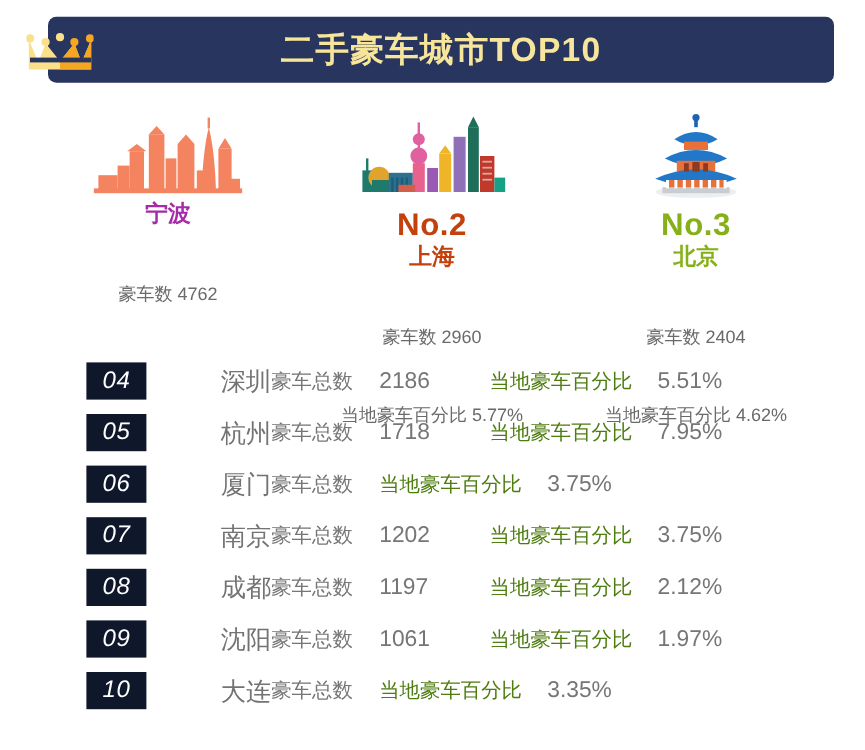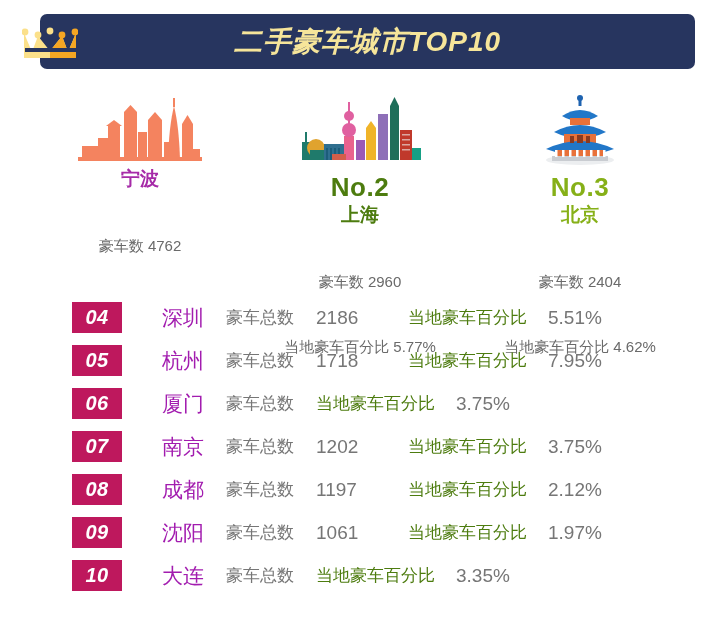--- a/index.html
+++ b/index.html
@@ -15,21 +15,20 @@
     overflow: hidden;
     color: #333;
   }
 
   
   #header {
     position: absolute;
     left: 0; top: 0;
     width: 721px;
     height: 86px;
-    font-style: italic;
   }
   #banner-bar {
     position: absolute;
     left: 40px; top: 14px;
     width: 655px; height: 55px;
     background: #27355f;
     border-radius: 7px;
   }
   #banner-title {
     position: absolute;
@@ -78,21 +77,21 @@
     margin-top: 6px;
     letter-spacing: 0.5px;
   }
   .city-name {
     font-size: 19px;
     font-weight: bold;
     line-height: 24px;
     margin-top: 1px;
   }
   .c1 { color: #a62ba8; }
-  .c2 { color: #4d7c0f; }
+  .c2 { color: #c2410c; }
   .c3 { color: #86b018; }
 
   .stat-line {
     color: #6a6a6a;
     font-size: 15px;
     line-height: 21px;
     white-space: nowrap;
     margin-top: 44px;
   }
   .stats-block { margin-top: 16px; }
@@ -106,36 +105,36 @@
   .rank-row {
     position: relative;
     height: 43px;
     display: flex;
     align-items: center;
   }
   .badge {
     width: 50px;
     height: 31px;
     margin-left: 72px;
-    background: #be185d;
+    background: #0f172a;
     color: #ffffff;
     font-size: 20px;
-    font-weight: bold;
+    font-weight: normal;
     font-style: italic;
     line-height: 31px;
     text-align: center;
     letter-spacing: 0.5px;
     box-sizing: border-box;
   }
   .row-city {
     width: 86px;
     margin-left: 18px;
     font-size: 21px;
-    color: #a21caf;
-    text-align: center;
+    color: #737373;
+    text-align: right;
     white-space: nowrap;
   }
   .row-total-label {
     width: 90px;
     font-size: 17px;
     color: #767676;
     white-space: nowrap;
   }
   .row-total-value {
     width: 92px;

